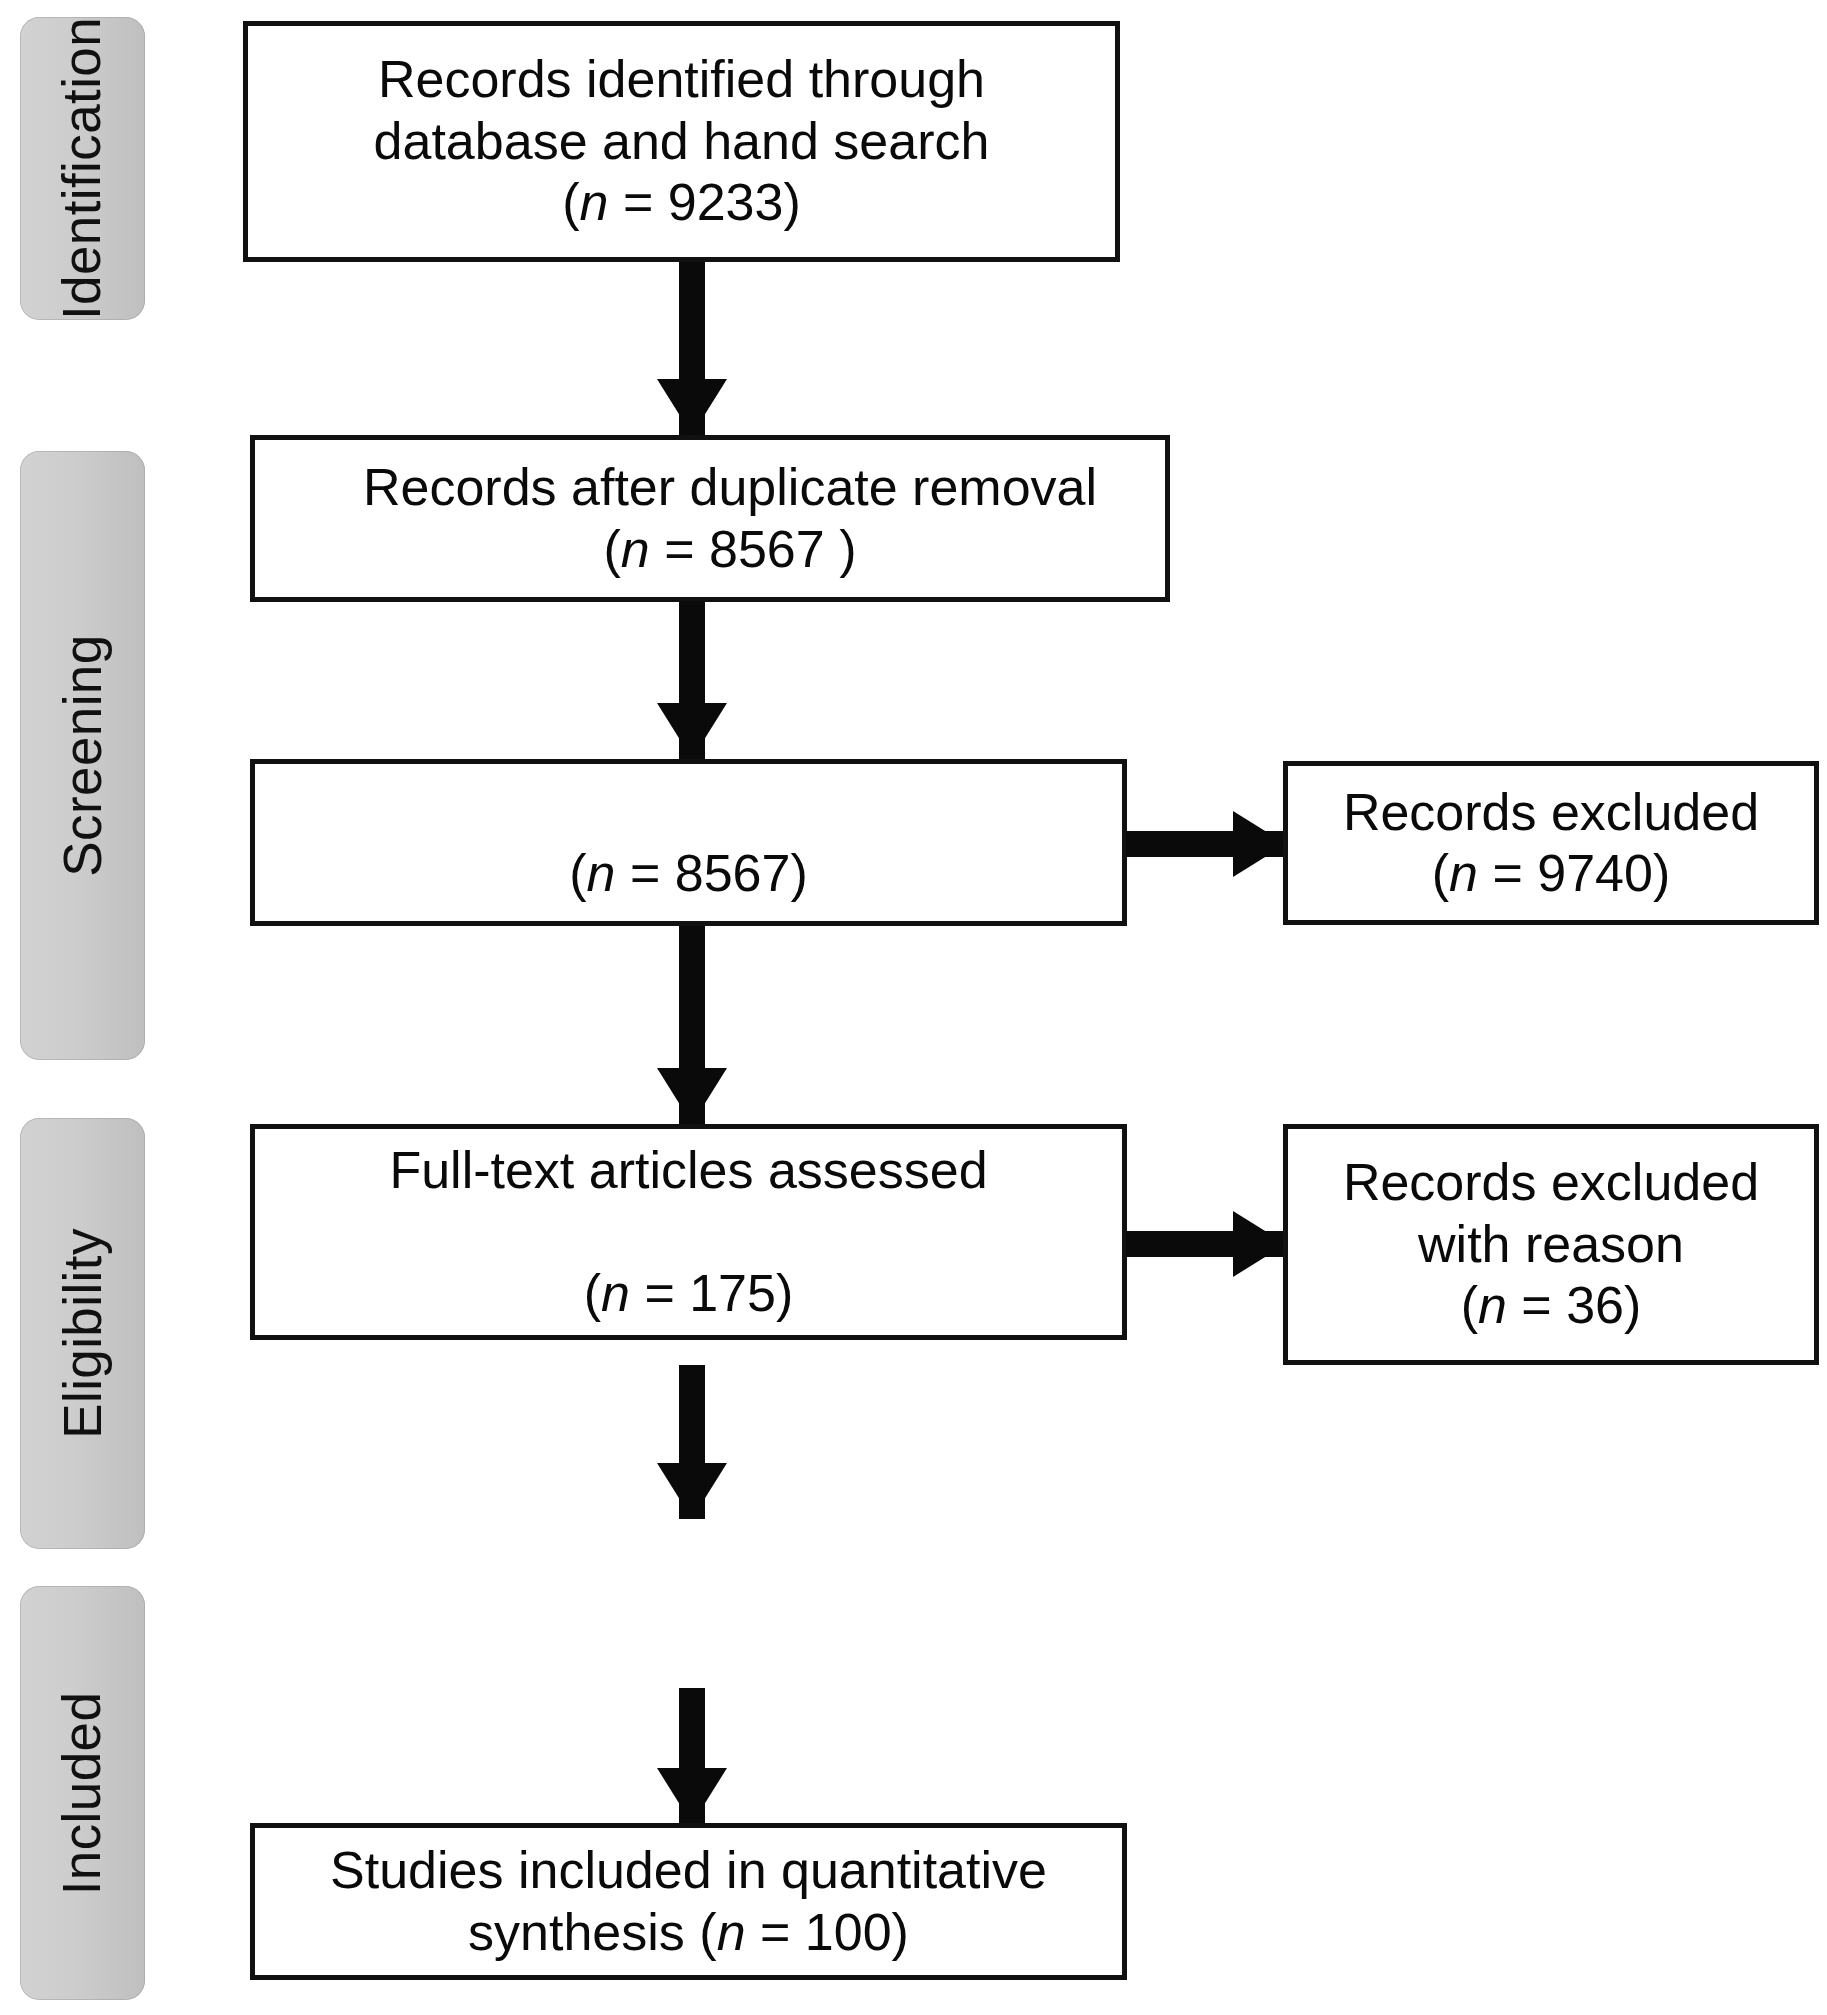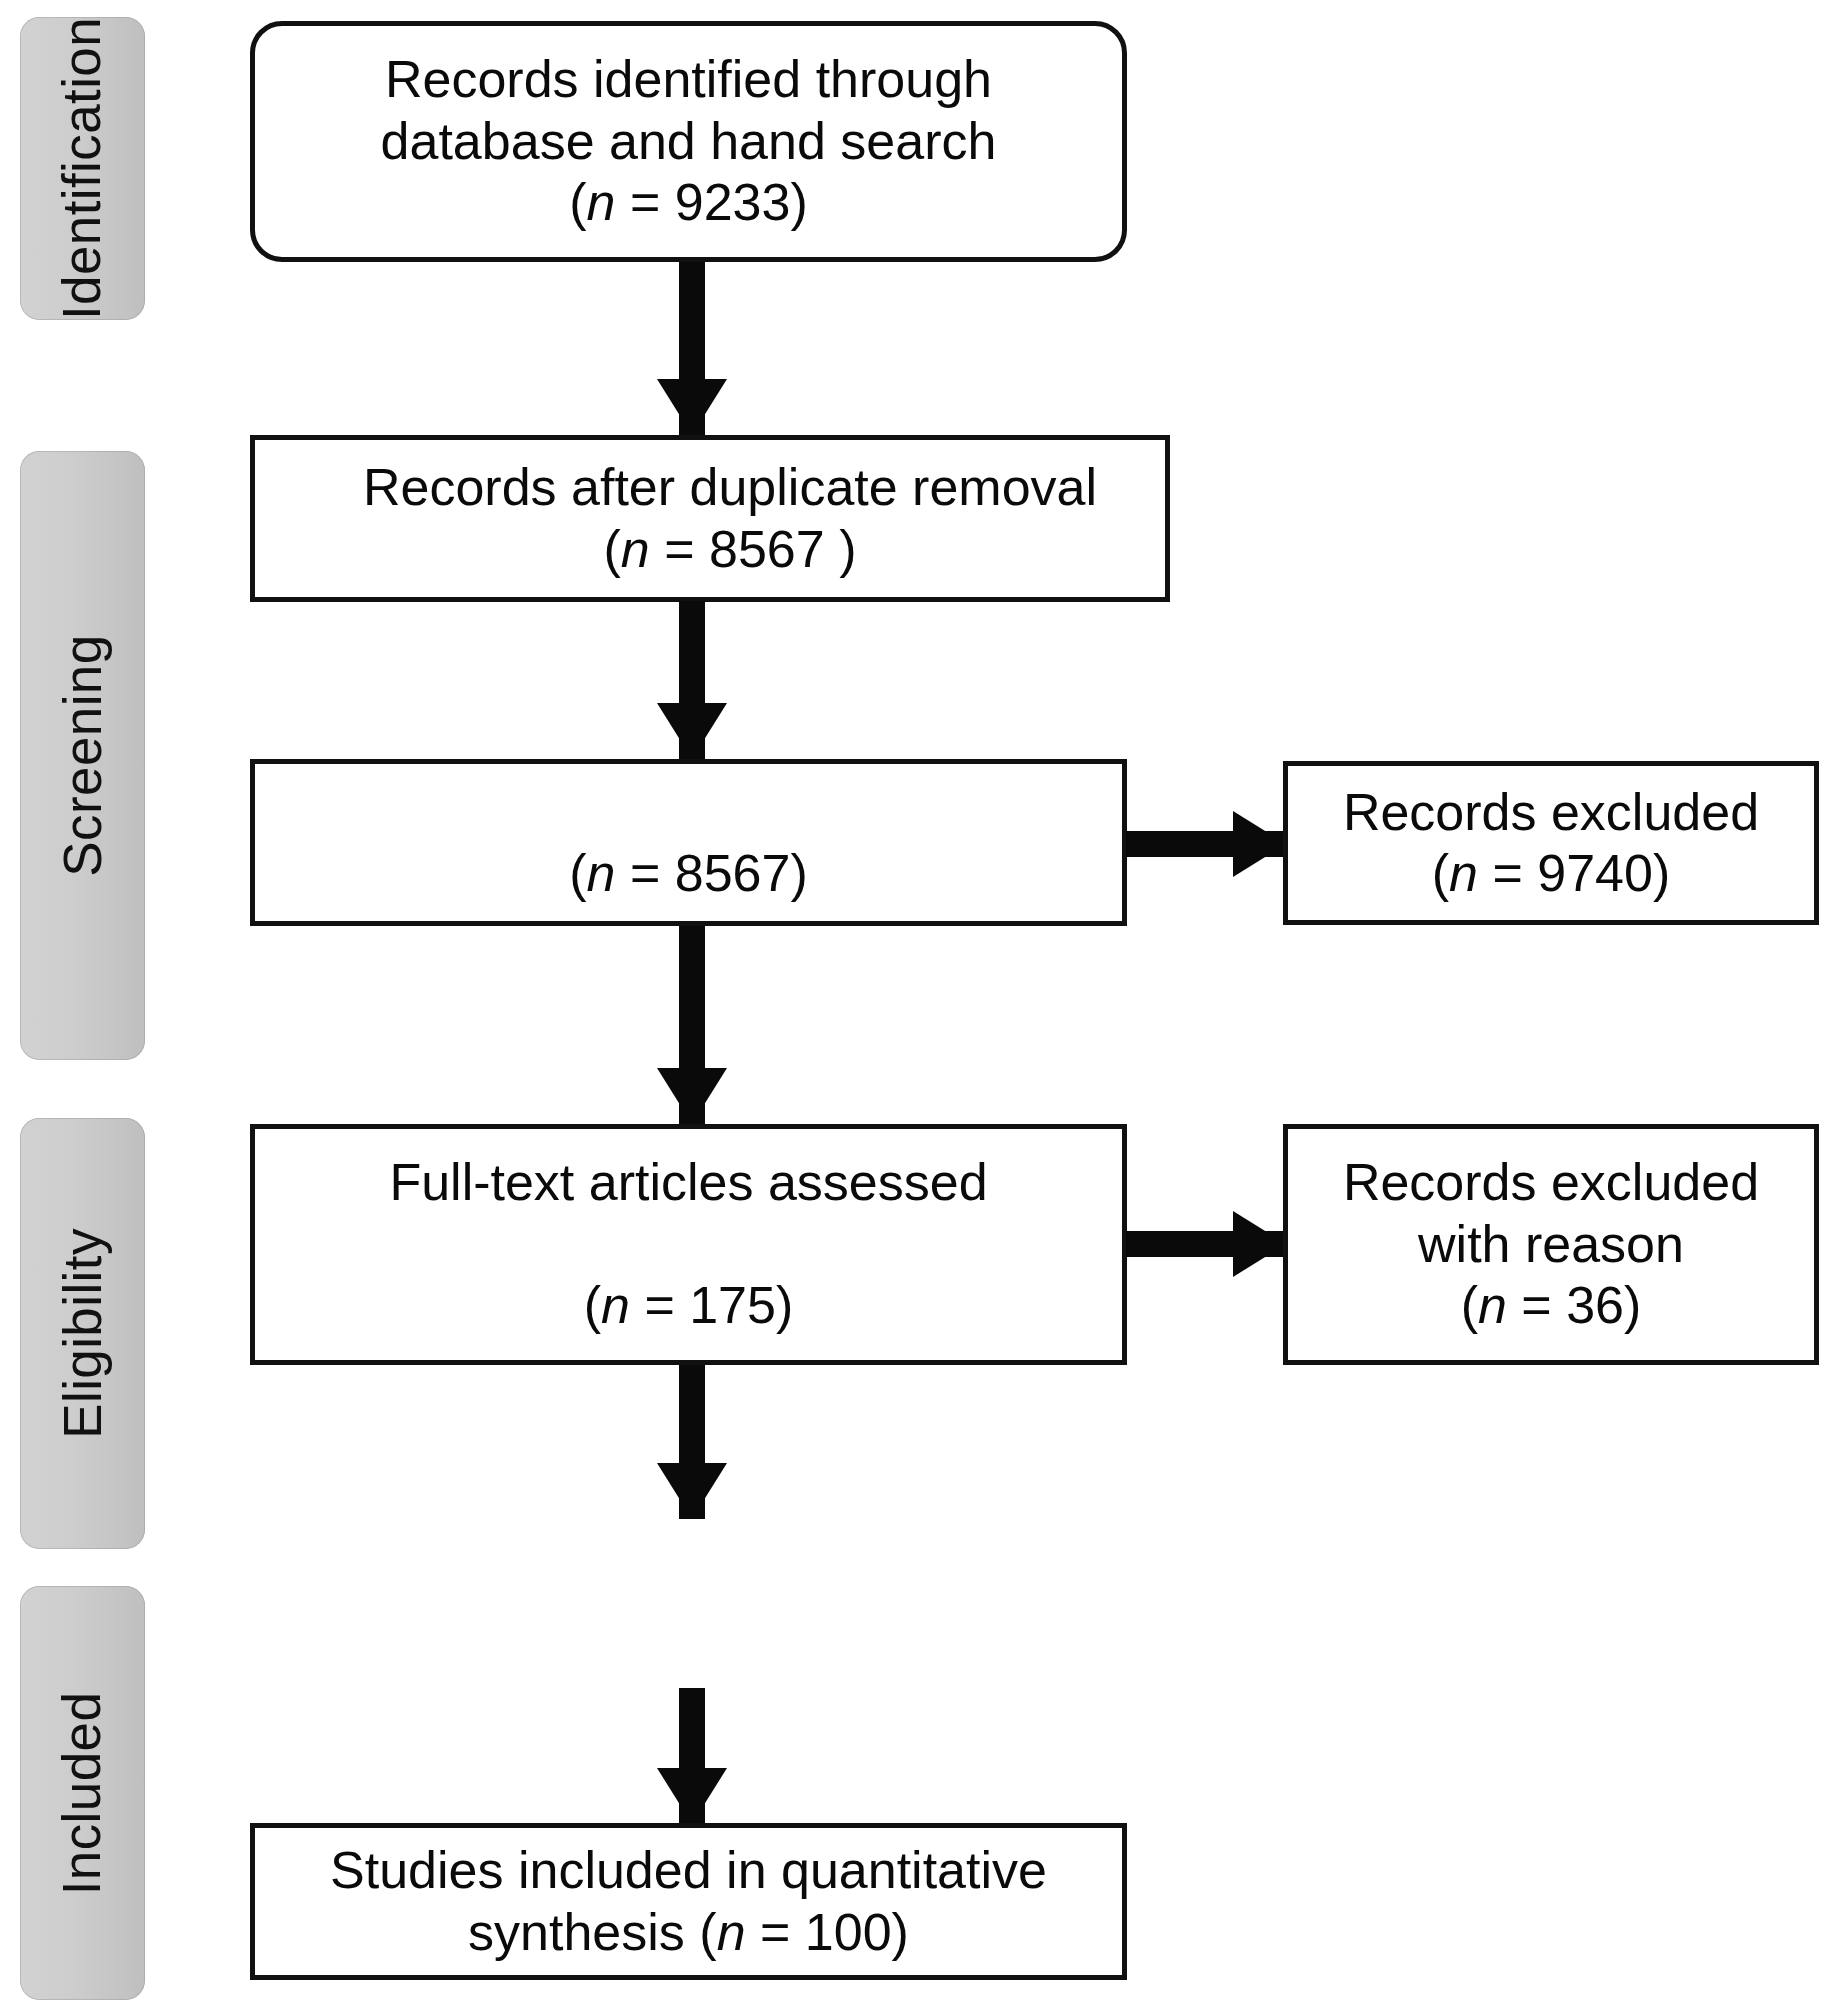--- a/index.html
+++ b/index.html
@@ -119,21 +119,21 @@
   <div class="stage-pill" style="top:451px; height:609px;">
     <span class="stage-label">Screening</span>
   </div>
   <div class="stage-pill" style="top:1118px; height:431px;">
     <span class="stage-label">Eligibility</span>
   </div>
   <div class="stage-pill" style="top:1586px; height:414px;">
     <span class="stage-label">Included</span>
   </div>
 
-  <div class="flow-box" style="left:250px; top:21px; width:877px; height:241px;border-radius:32px;">
+  <div class="flow-box" style="left:243px; top:21px; width:877px; height:241px;">
     <div class="box-text">
       <span>Records identified through</span><br>
       <span>database and hand search</span><br>
       <span><span>(</span><em>n</em><span> = </span><span>9233</span><span>)</span></span>
     </div>
   </div>
 
   <div class="v-arrow" style="left:692px; top:262px;">
     <div class="shaft" style="height:173px;"></div>
     <div class="head" style="top:117px;"></div>
@@ -168,21 +168,21 @@
       <span>Records excluded</span><br>
       <span><span>(</span><em>n</em><span> = </span><span>9740</span><span>)</span></span>
     </div>
   </div>
 
   <div class="v-arrow" style="left:692px; top:926px;">
     <div class="shaft" style="height:198px;"></div>
     <div class="head" style="top:142px;"></div>
   </div>
 
-  <div class="flow-box" style="left:250px; top:1124px; width:877px; height:241px;">
+  <div class="flow-box" style="left:250px; top:1124px; width:877px; height:216px;">
     <div class="box-text">
       <span>Full-text articles assessed</span><br>
       <br>
       <span><span>(</span><em>n</em><span> = </span><span>175</span><span>)</span></span>
     </div>
   </div>
 
   <div class="h-arrow" style="left:1126px; top:1244px;">
     <div class="shaft" style="width:159px;"></div>
     <div class="head" style="left:107px;"></div>

